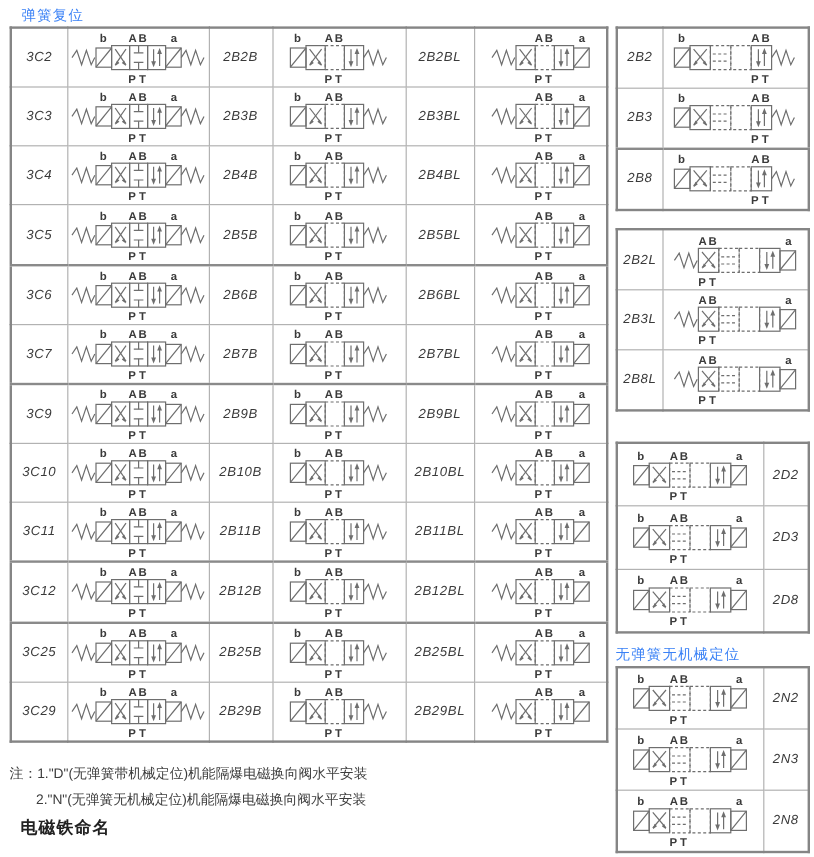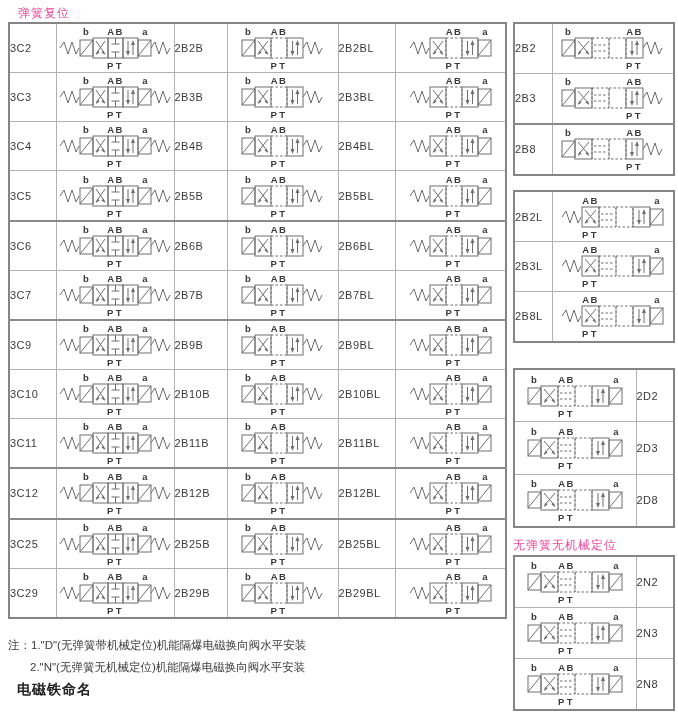--- a/index.html
+++ b/index.html
@@ -1,21 +1,21 @@
 <!DOCTYPE html>
 <html><head>
 <meta charset="utf-8">
 <style>
   html,body{margin:0;padding:0;background:#fff;}
   body{width:678px;height:714px;position:relative;font-family:"Liberation Sans",sans-serif;color:#3a3a3a;overflow:hidden;}
   .abs{position:absolute;}
-  .sec-title{font-size:12px;color:#ec4899;letter-spacing:1px;}
+  .sec-title{font-size:12px;color:#3b82f6;letter-spacing:1px;}
   .grid{border-collapse:collapse;table-layout:fixed;background:#fff;border:2px solid #858585;}
   .grid td{border:1px solid #b2b2b2;padding:0;overflow:hidden;}
-  td.code{font-size:11px;color:#3a3a3a;letter-spacing:.5px;white-space:nowrap;}
+  td.code{text-align:center;font-size:11px;color:#3a3a3a;letter-spacing:.5px;white-space:nowrap;font-style:italic;}
   td.sym{text-align:center;vertical-align:middle;line-height:0;}
   
   #mainBody tr:nth-child(5) td,#mainBody tr:nth-child(7) td,
   #mainBody tr:nth-child(10) td,#mainBody tr:nth-child(11) td{border-top:2px solid #8a8a8a;}
   #rA tr:nth-child(3) td{border-top:2px solid #8a8a8a;}
   .main{left:8px;top:22px;width:497px;height:597px;}
   .tblA{left:513px;top:22px;width:160px;height:154px;}
   .tblB{left:513px;top:190px;width:160px;height:153px;}
   .tblC{left:513px;top:368px;width:160px;height:160px;}
   .tblD{left:513px;top:555px;width:160px;height:156px;}

